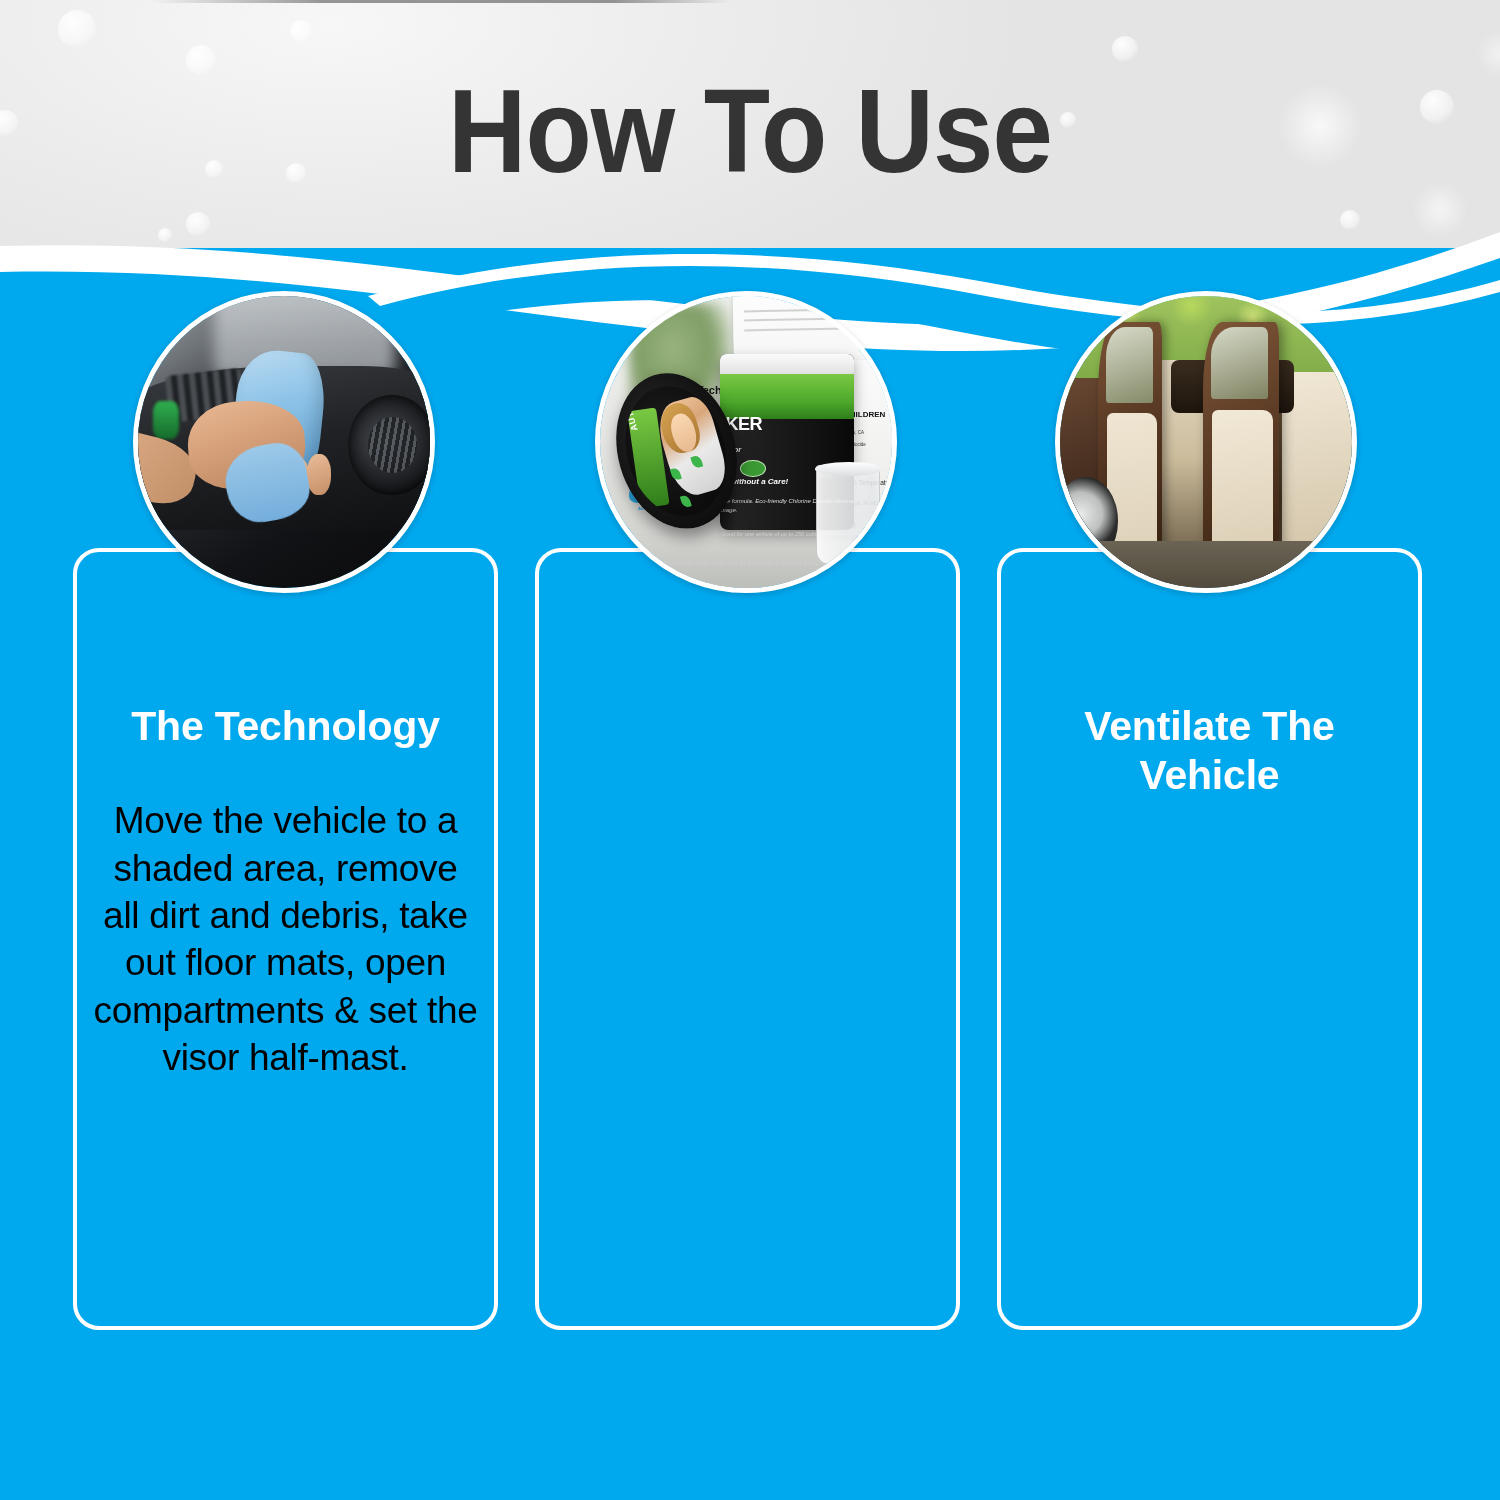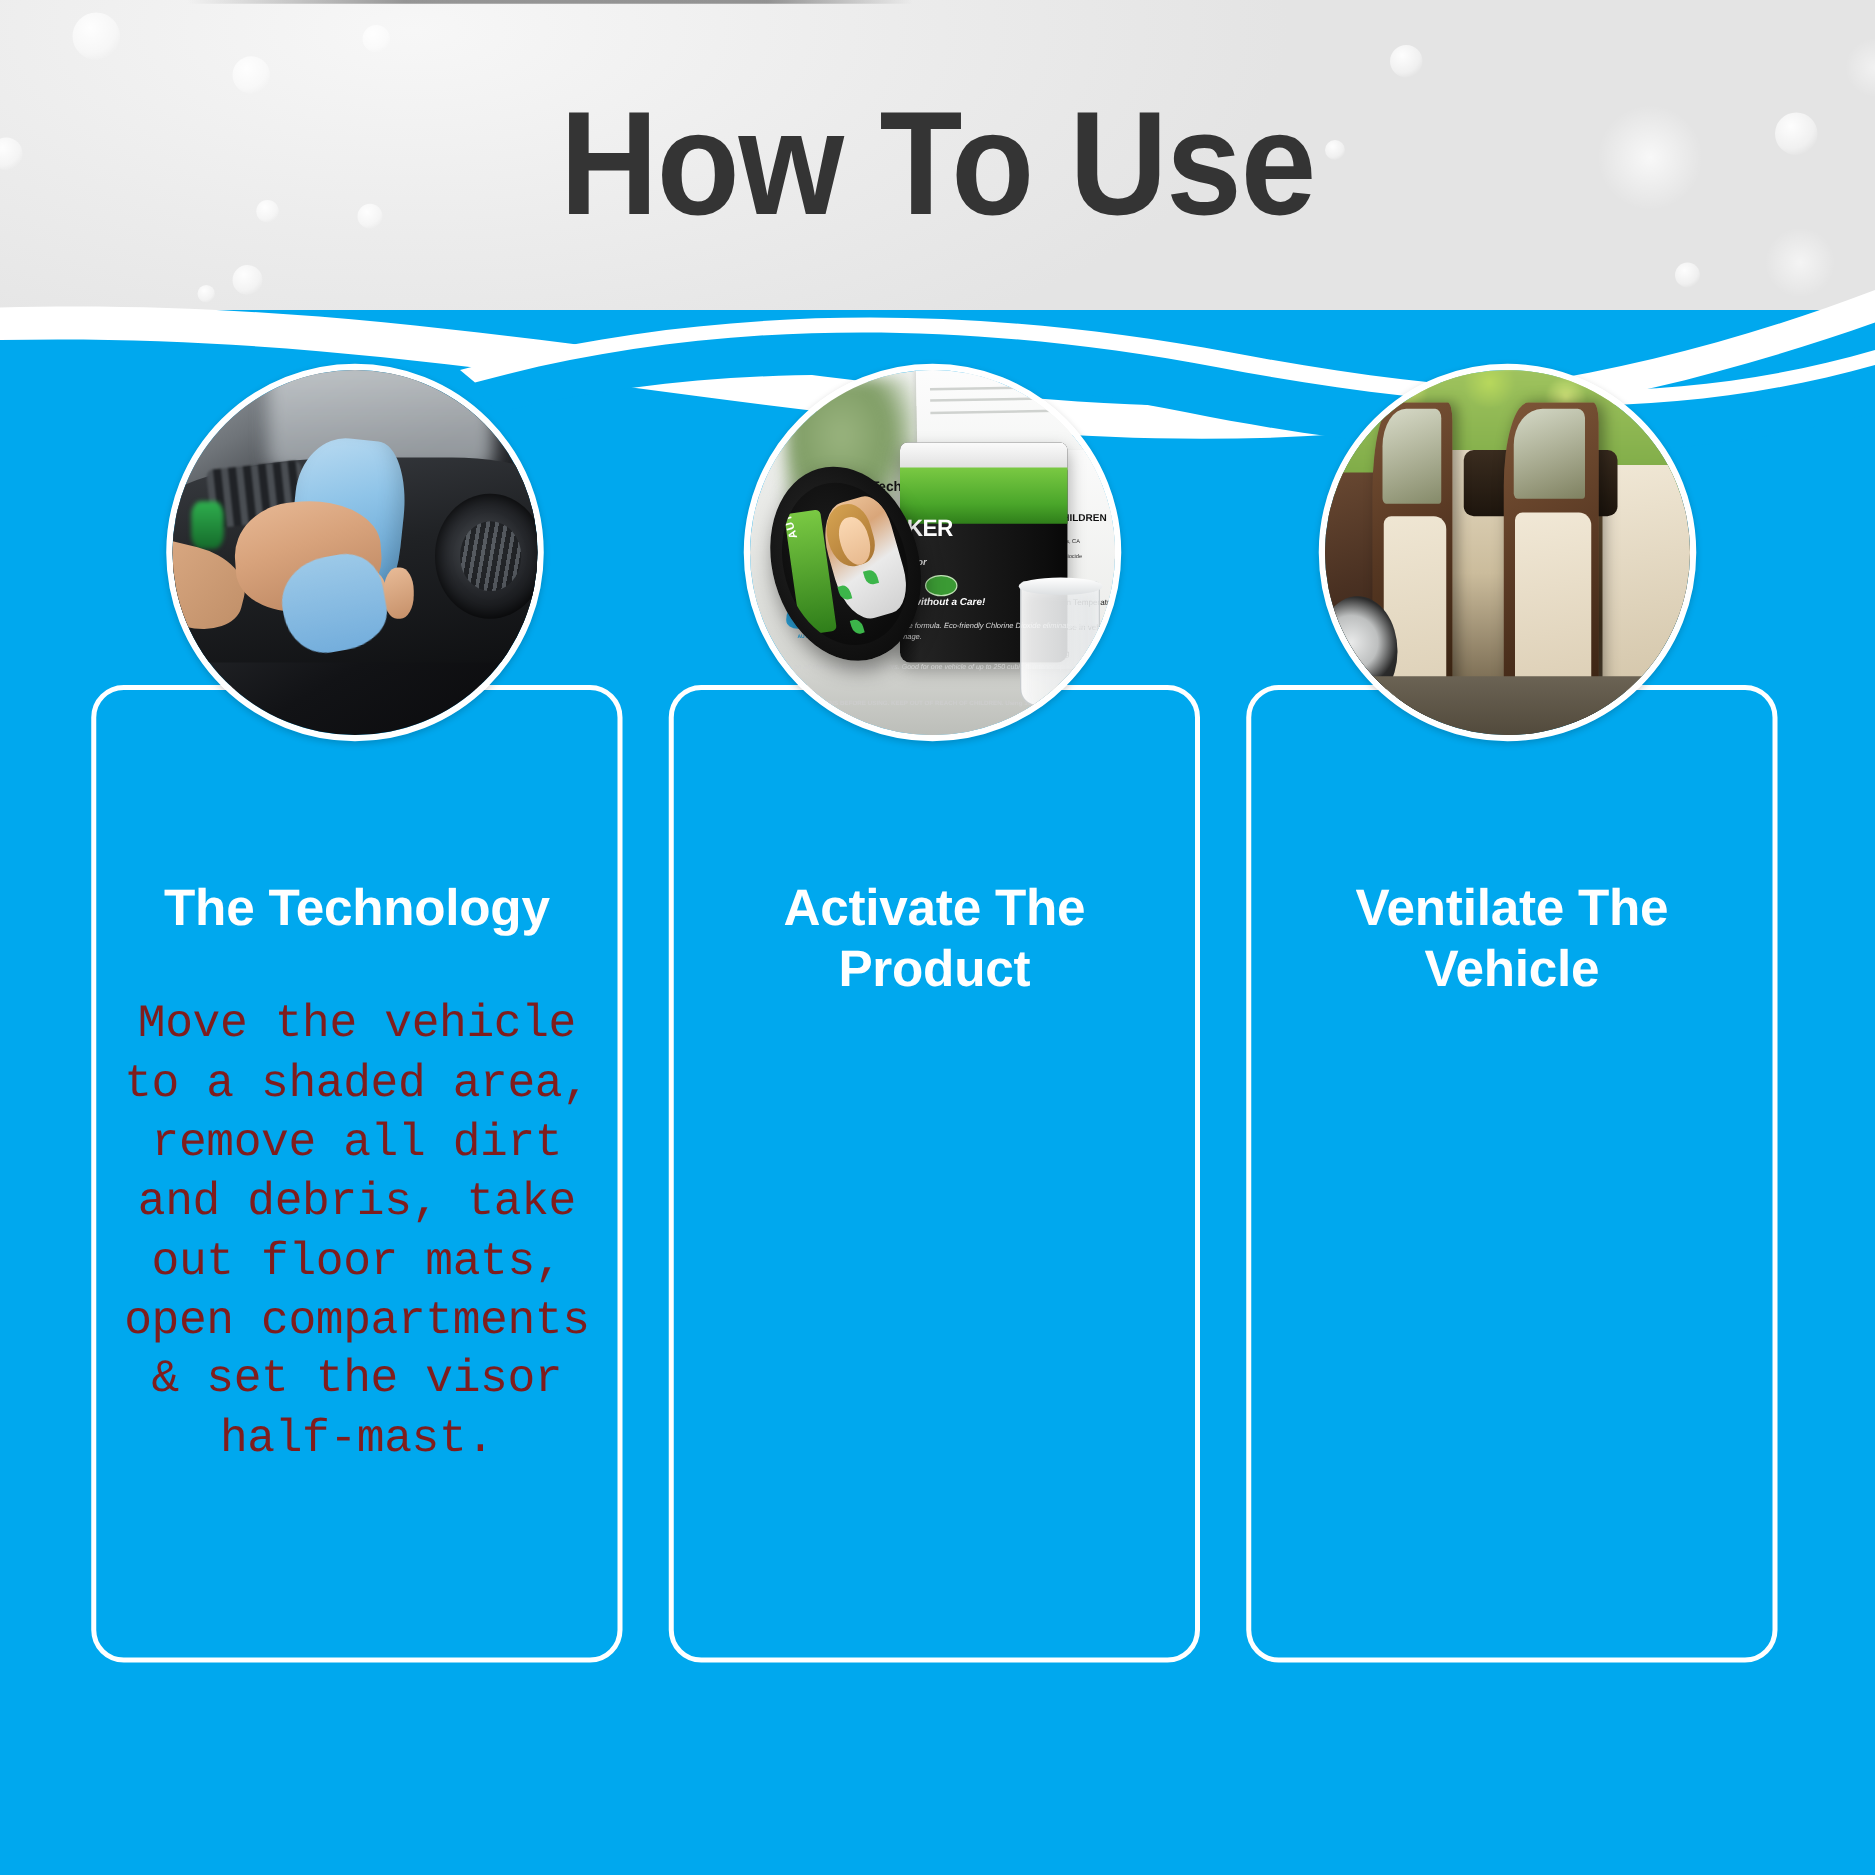--- a/index.html
+++ b/index.html
@@ -101,23 +101,22 @@
     font-size:41px;
     font-weight:bold;
     line-height:1.20;
     color:#ffffff;
     margin-bottom:46px;
     letter-spacing:-.2px;
   }
   .card-text{
     font-size:37px;
     line-height:1.28;
-    color:#7f1d1d;
+    color:#000000;
     letter-spacing:-.3px;
-    font-family:Liberation Mono, monospace;
   }
 
   
   .circle{
     position:absolute;
     width:302px; height:302px;
     border-radius:50%;
     border:5px solid #ffffff;
     overflow:hidden;
     z-index:8;
@@ -349,21 +348,20 @@
 
     <div class="card c1">
       <div class="card-body">
         <div class="card-title">The Technology</div>
         <div class="card-text">Move the vehicle to a shaded area, remove all dirt and debris, take out floor mats, open compartments &amp; set the visor half-mast.</div>
       </div>
     </div>
 
     <div class="card c2">
       <div class="card-body">
-        <div class="card-title">Activate The Product</div>
       </div>
     </div>
 
     <div class="card c3">
       <div class="card-body">
         <div class="card-title">Ventilate The Vehicle</div>
       </div>
     </div>
   </div>
 

